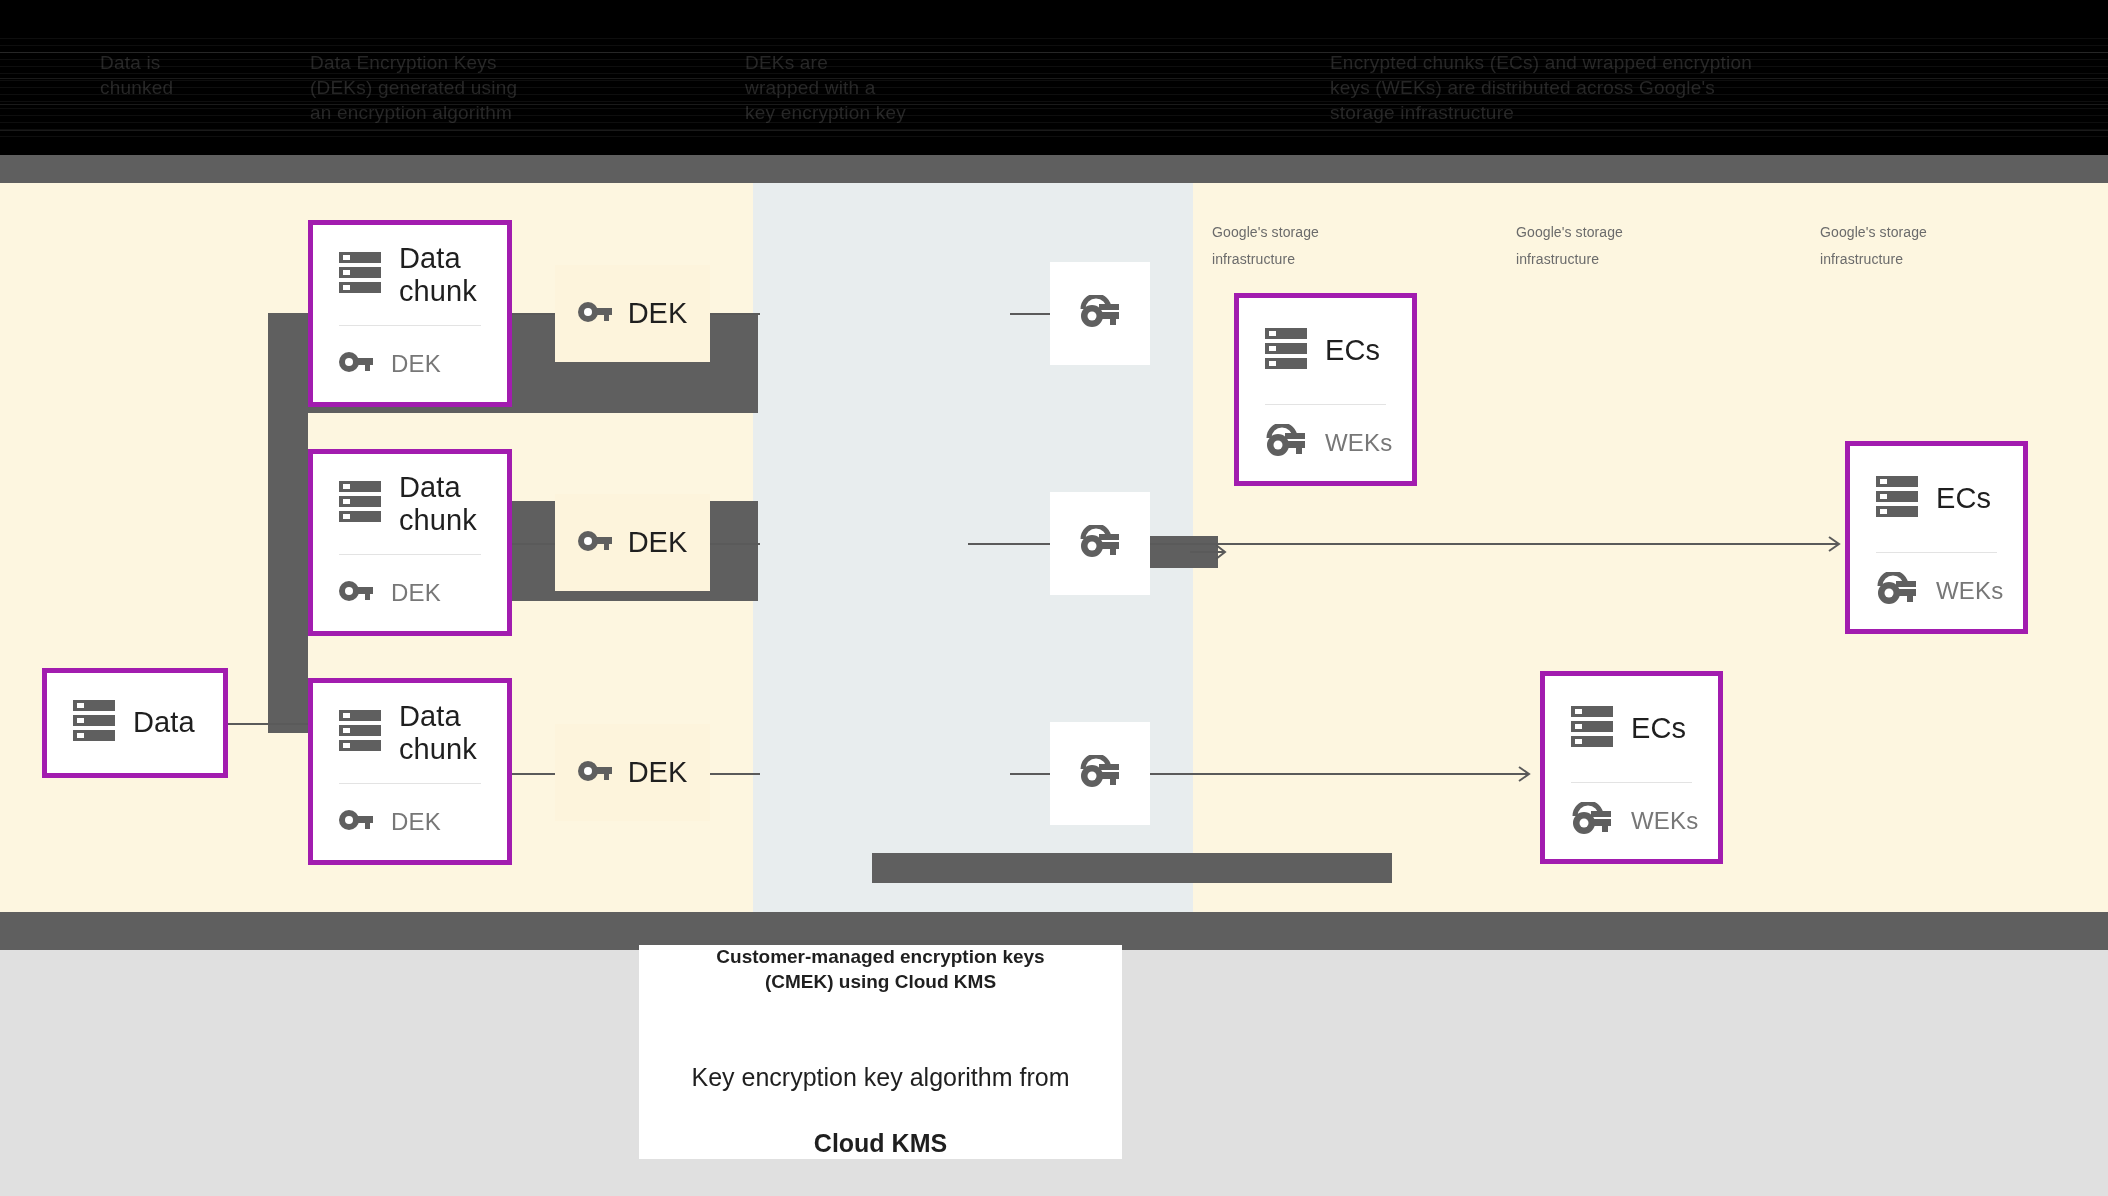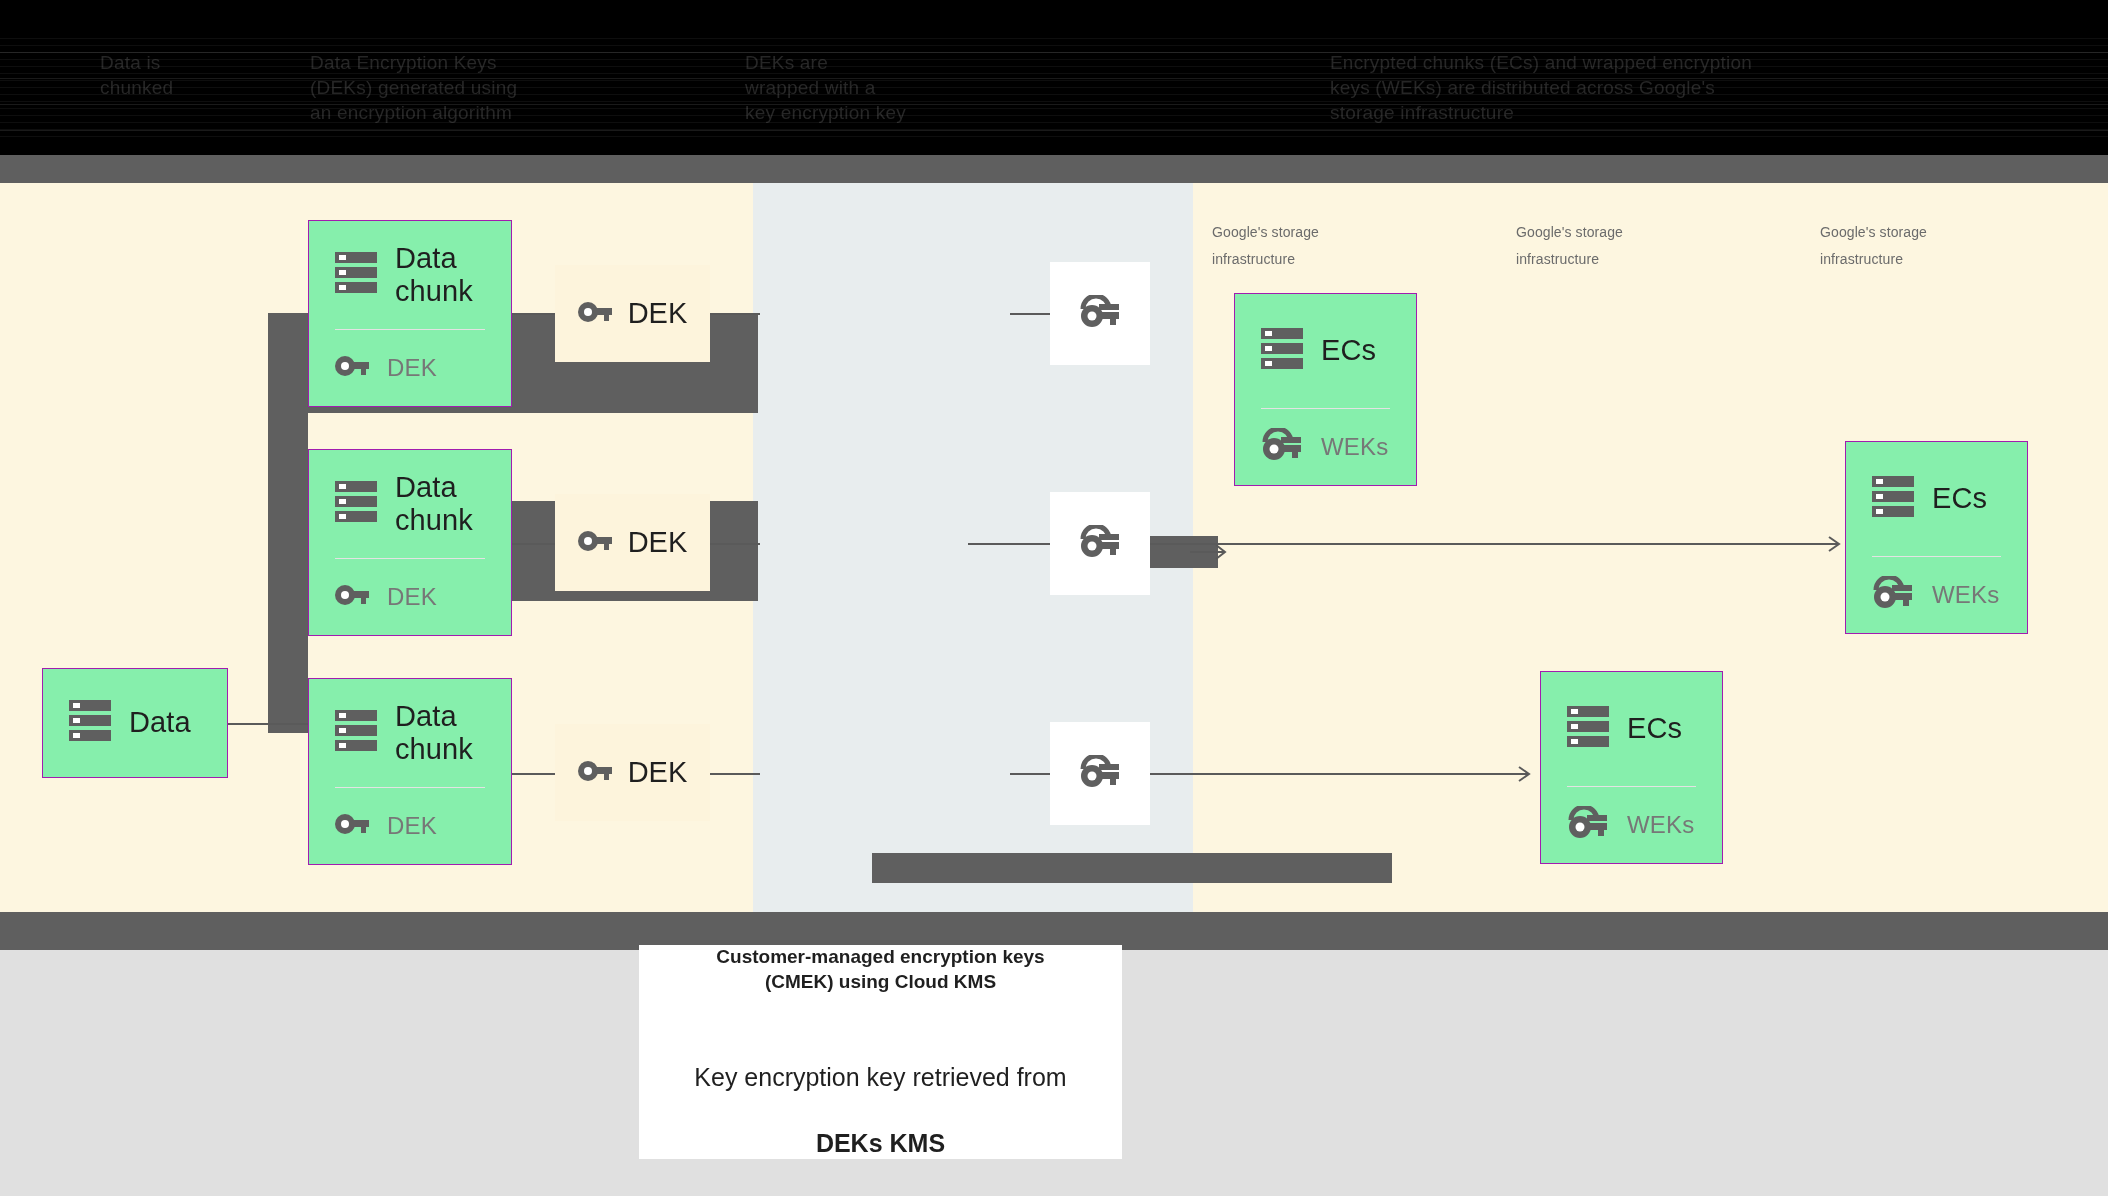--- a/index.html
+++ b/index.html
@@ -68,22 +68,22 @@
     position:absolute; left:0; top:950px; width:2108px; height:246px;
     background:#e0e0e0;
   }
 
   
   .slab{ position:absolute; background:#5f5f5f; }
 
   
   .card{
     position:absolute;
-    background:#86efac;
-    border:1px solid #a21caf;
+    background:#ffffff;
+    border:5px solid #a21caf;
     box-sizing:border-box;
     display:flex;
     flex-direction:column;
     justify-content:center;
   }
   .card-top{
     display:flex; align-items:center; gap:18px;
     padding:0 26px;
     flex:1 1 auto;
   }
@@ -494,18 +494,18 @@
 
   </div>
 
   <div class="bottom-gray-band"></div>
   <div class="footer"></div>
 
   <div class="caption" style="left:639px; top:945px; width:483px; height:214px;">
     <div class="caption-b">Customer-managed encryption keys
 (CMEK) using Cloud KMS</div>
     <div class="caption-n">
-      <span>Key encryption key retrieved from</span><br>
-      <b>DEKs KMS</b>
+      <span>Key encryption key algorithm from</span><br>
+      <b>Cloud KMS</b>
     </div>
   </div>
 
 </div>
 
 </body></html>

